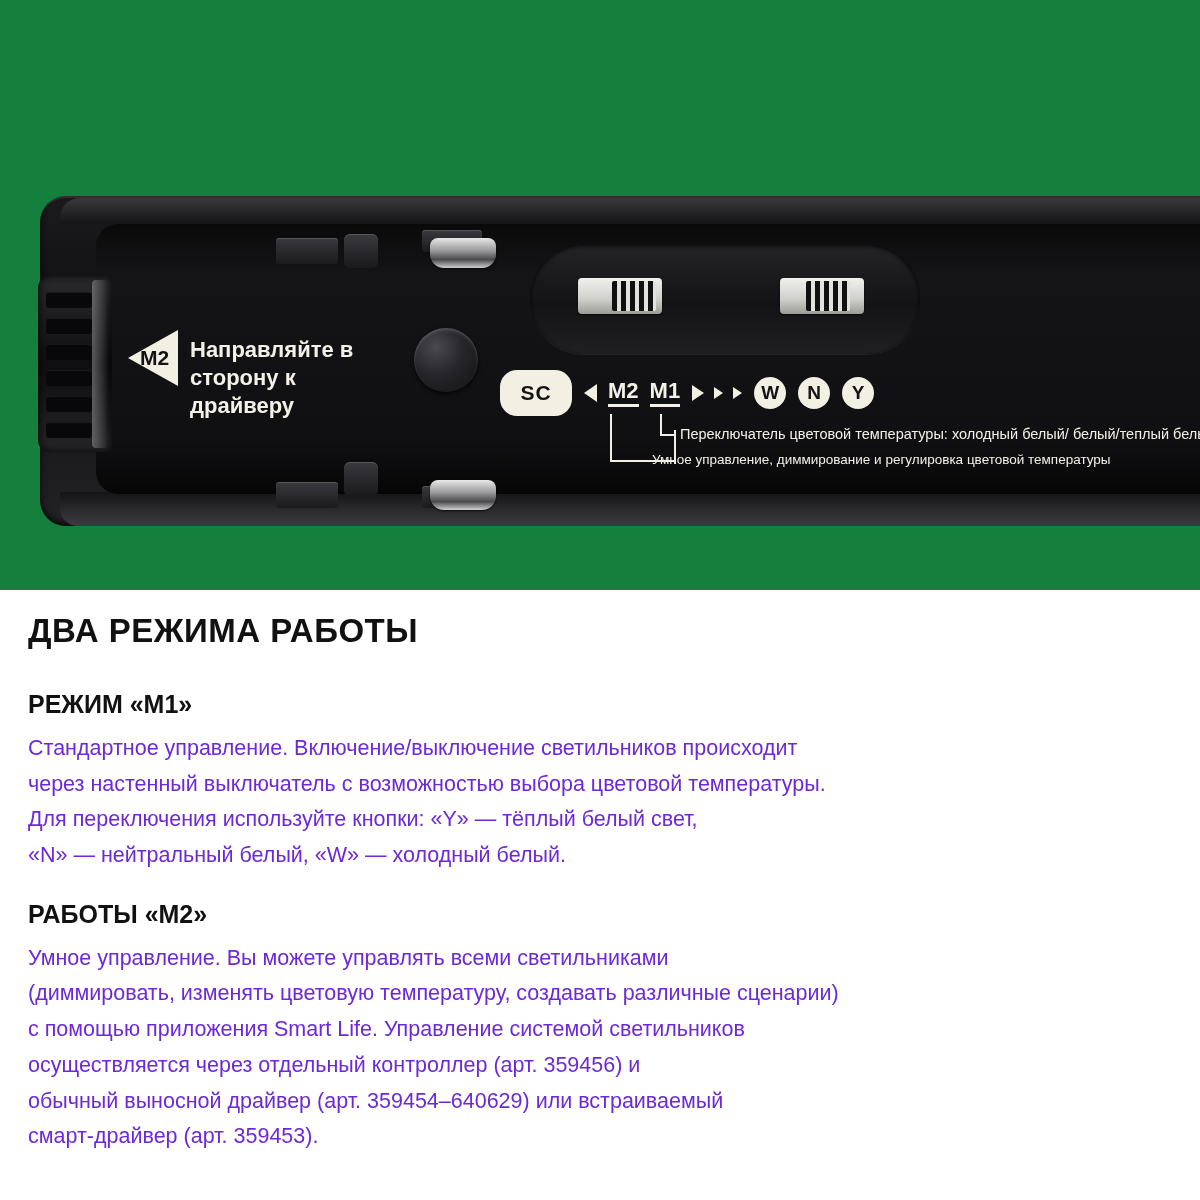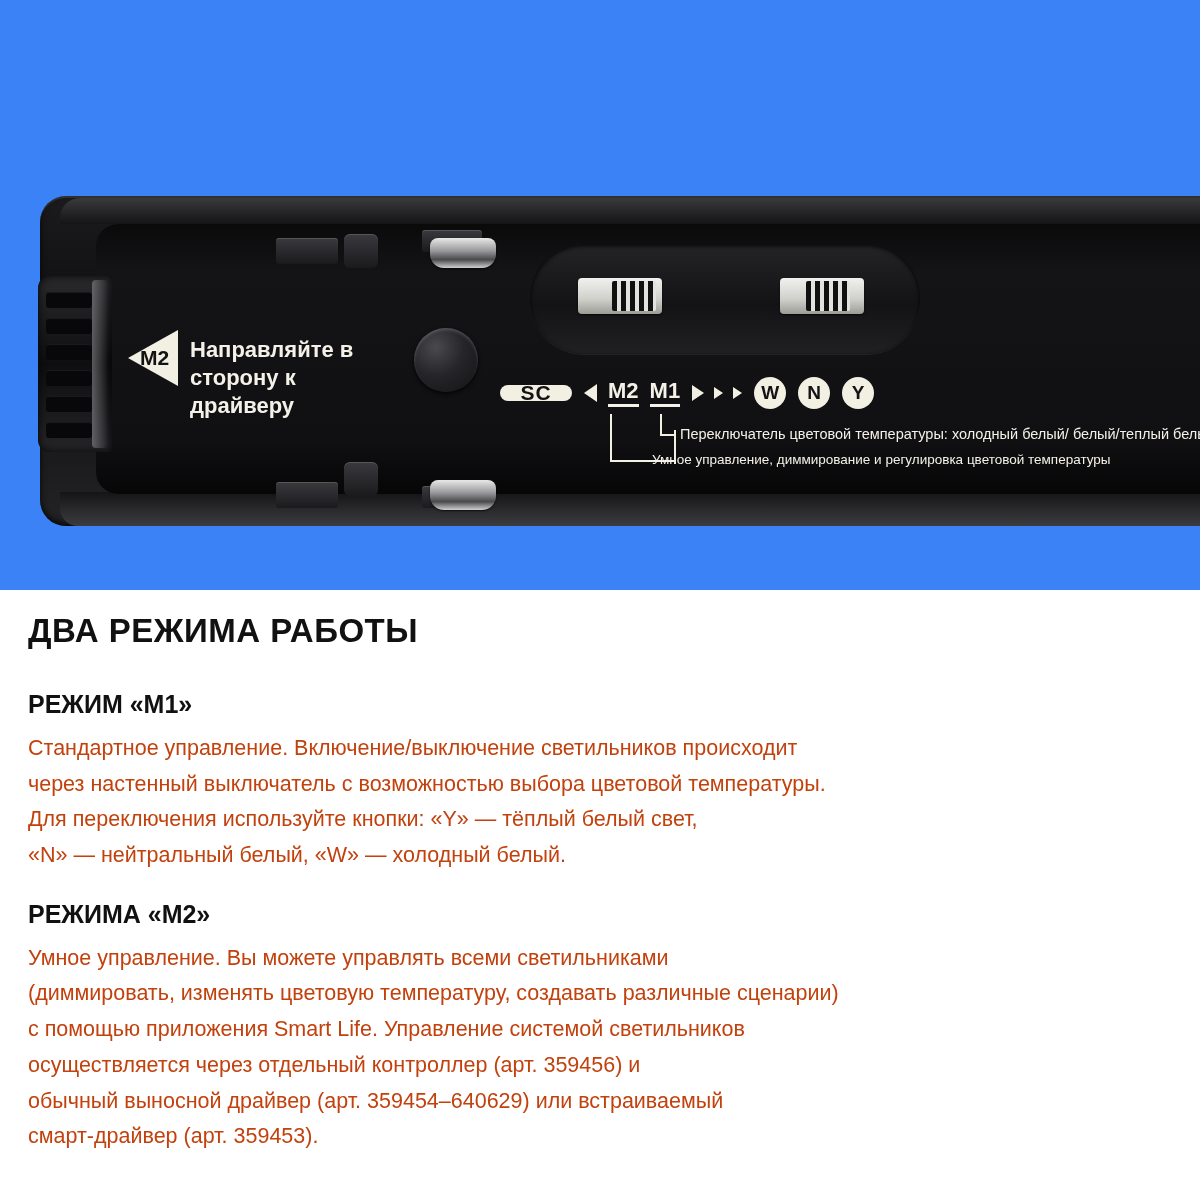--- a/index.html
+++ b/index.html
@@ -16,21 +16,21 @@
     overflow: hidden;
   }
 
   
   .photo {
     position: absolute;
     left: 0;
     top: 0;
     width: 1200px;
     height: 590px;
-    background: #3b82f6;
+    background: #15803d;
     overflow: hidden;
   }
 
   
   .track-body {
     position: absolute;
     left: 40px;
     top: 196px;
     width: 1220px;
     height: 330px;
@@ -217,21 +217,21 @@
   .legend-row {
     position: absolute;
     left: 500px;
     top: 372px;
     height: 42px;
     display: flex;
     align-items: center;
   }
   .sc-pill {
     width: 72px;
-    height: 16px;
+    height: 46px;
     border-radius: 17px;
     background: #f2efe3;
     color: #131313;
     font-size: 21px;
     font-weight: bold;
     display: flex;
     align-items: center;
     justify-content: center;
     letter-spacing: 1px;
   }
@@ -308,21 +308,21 @@
   h2.sub {
     margin: 0 0 12px 0;
     font-size: 25px;
     font-weight: bold;
     color: #111;
   }
   .para {
     margin: 0 0 26px 0;
     font-size: 21.5px;
     line-height: 1.66;
-    color: #c2410c;
+    color: #6d28d9;
   }
   .para .last { display: block; }
 </style>
 </head>
 <body>
 
 <div class="photo">
 
   <div class="track-body"></div>
   <div class="track-top-bevel"></div>
@@ -394,21 +394,21 @@
   <h1 class="title">ДВА РЕЖИМА РАБОТЫ</h1>
 
   <h2 class="sub">РЕЖИМ «M1»</h2>
   <div class="para">
     <span class="last">Стандартное управление. Включение/выключение светильников происходит</span>
     <span class="last">через настенный выключатель с возможностью выбора цветовой температуры.</span>
     <span class="last">Для переключения используйте кнопки: «Y» — тёплый белый свет,</span>
     <span class="last">«N» — нейтральный белый, «W» — холодный белый.</span>
   </div>
 
-  <h2 class="sub">РЕЖИМА «M2»</h2>
+  <h2 class="sub">РАБОТЫ «M2»</h2>
   <div class="para">
     <span class="last">Умное управление. Вы можете управлять всеми светильниками</span>
     <span class="last">(диммировать, изменять цветовую температуру, создавать различные сценарии)</span>
     <span class="last">с помощью приложения Smart Life. Управление системой светильников</span>
     <span class="last">осуществляется через отдельный контроллер (арт. 359456) и</span>
     <span class="last">обычный выносной драйвер (арт. 359454–640629) или встраиваемый</span>
     <span class="last">смарт-драйвер (арт. 359453).</span>
   </div>
 </div>
 

